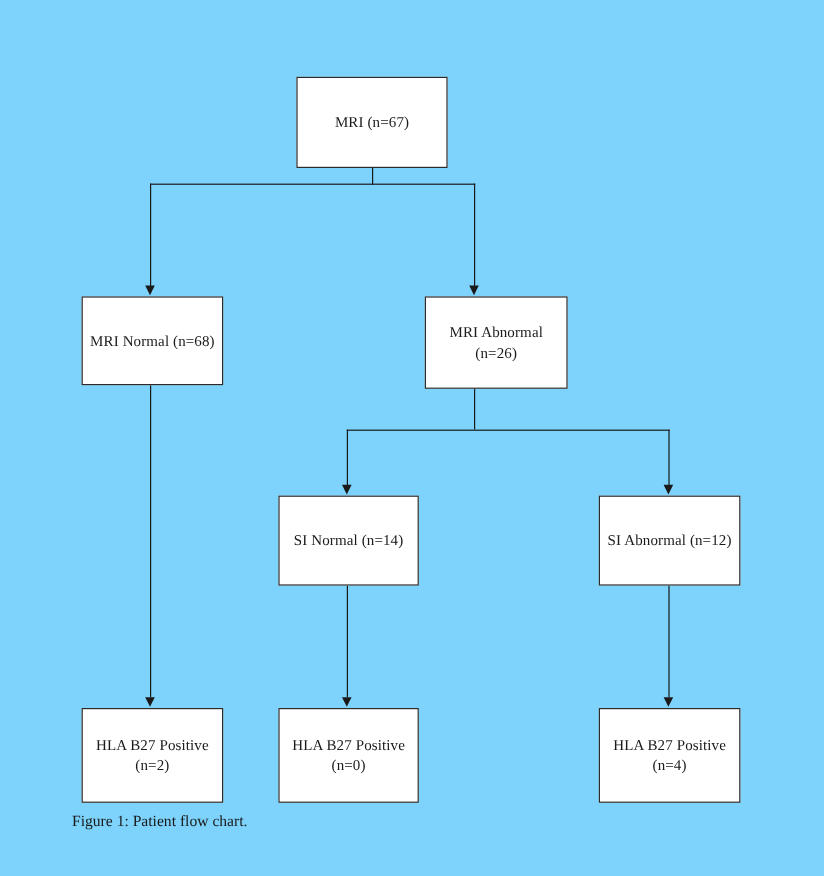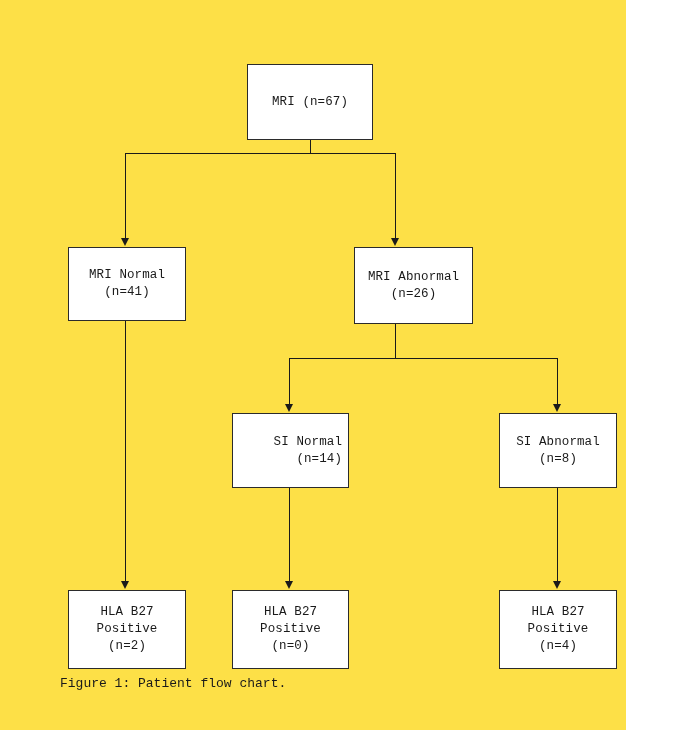--- a/index.html
+++ b/index.html
@@ -2,25 +2,25 @@
 <html><head>
 <meta charset="utf-8">
 <style>
   html, body {
     margin: 0;
     padding: 0;
     background: #ffffff;
   }
   #page {
     position: relative;
-    width: 626px;
+    width: 687px;
     height: 730px;
-    background: #fde047;
+    background: #7dd3fc;
     overflow: hidden;
-    font-family: Liberation Mono, monospace;
+    font-family: Liberation Serif, serif;
   }
   .node {
     position: absolute;
     box-sizing: border-box;
     border: 1px solid #2b2b2b;
     background: #ffffff;
     display: flex;
     align-items: center;
     justify-content: center;
     text-align: center;
@@ -82,34 +82,34 @@
   <div class="conn conn-v" style="left:289px; top:488px; height:93px;"></div>
   <div class="arrowhead" style="left:285px; top:581px;"></div>
   <div class="conn conn-v" style="left:557px; top:488px; height:93px;"></div>
   <div class="arrowhead" style="left:553px; top:581px;"></div>
 
   <div class="node" style="left:247px; top:64px; width:126px; height:76px;">
     <span class="node-label">MRI (n=67)</span>
   </div>
 
   <div class="node" style="left:68px; top:247px; width:118px; height:74px;">
-    <span class="node-label">MRI Normal (n=41)</span>
+    <span class="node-label">MRI Normal (n=68)</span>
   </div>
 
   <div class="node" style="left:354px; top:247px; width:119px; height:77px;">
     <span class="node-label">MRI Abnormal
 (n=26)</span>
   </div>
 
   <div class="node" style="left:232px; top:413px; width:117px; height:75px;text-align:right;">
     <span class="node-label">SI Normal (n=14)</span>
   </div>
 
   <div class="node" style="left:499px; top:413px; width:118px; height:75px;">
-    <span class="node-label">SI Abnormal (n=8)</span>
+    <span class="node-label">SI Abnormal (n=12)</span>
   </div>
 
   <div class="node" style="left:68px; top:590px; width:118px; height:79px;">
     <span class="node-label">HLA B27 Positive
 (n=2)</span>
   </div>
 
   <div class="node" style="left:232px; top:590px; width:117px; height:79px;">
     <span class="node-label">HLA B27 Positive
 (n=0)</span>

